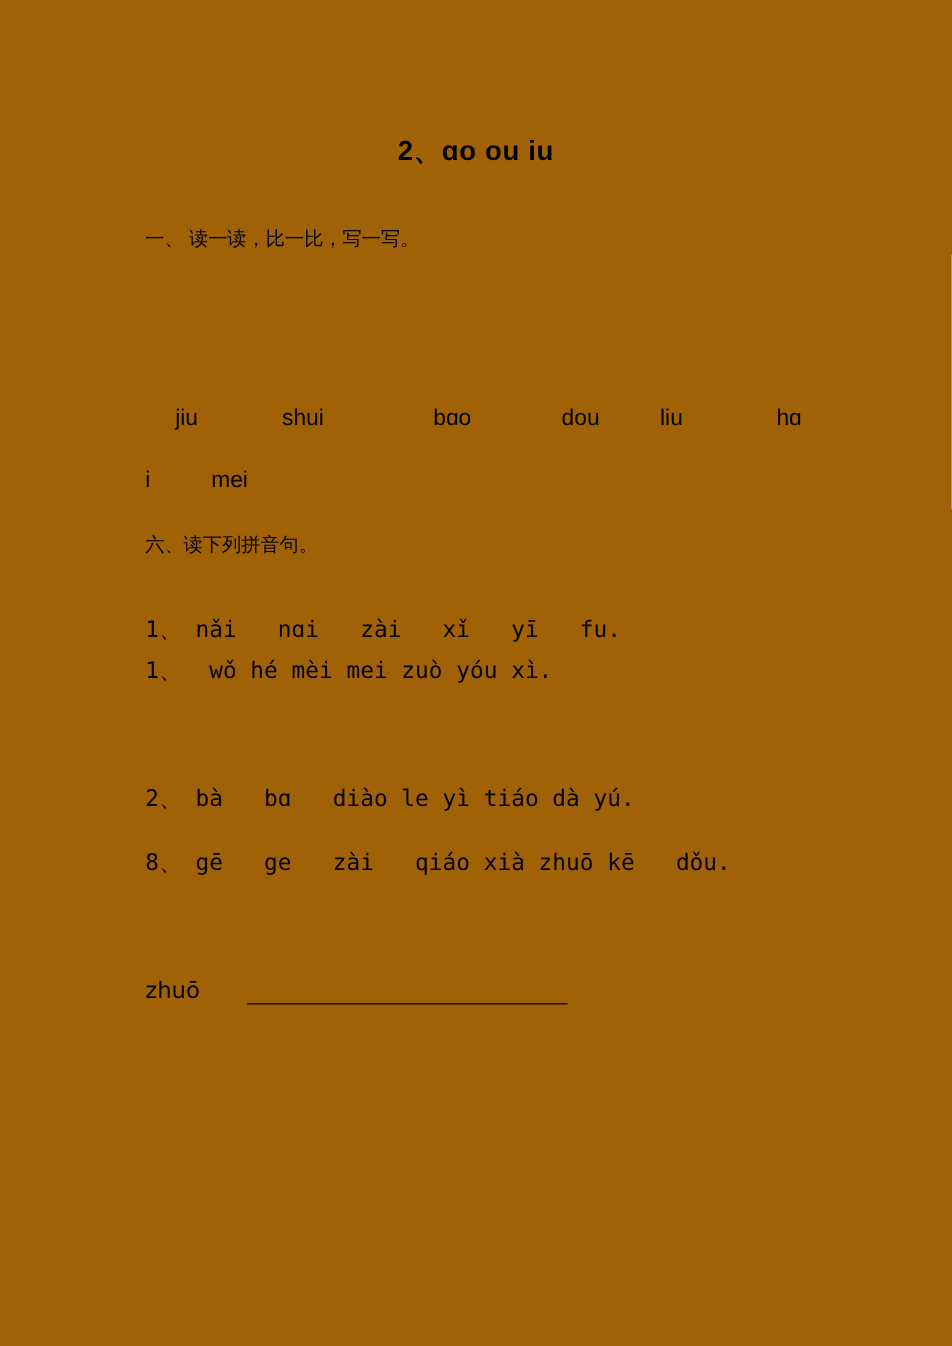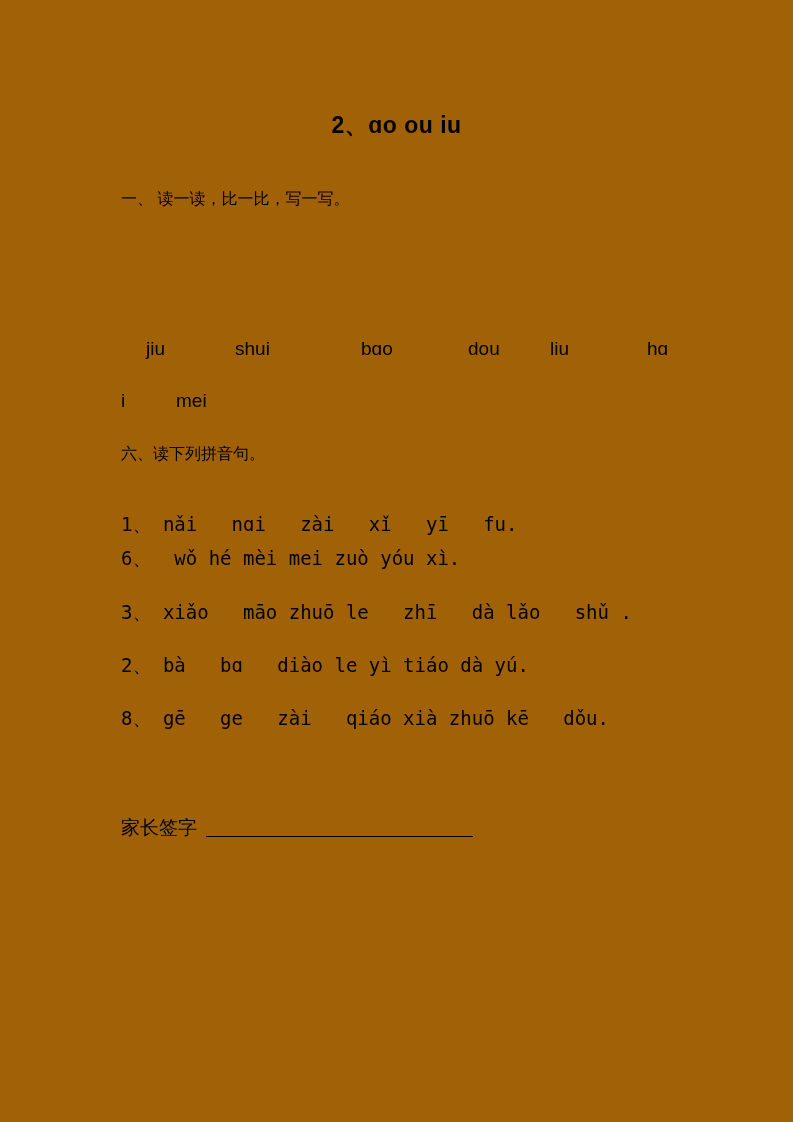--- a/index.html
+++ b/index.html
@@ -94,21 +94,20 @@
   </div>
 
   <div class="pinyin-row" style="top:390px;">
     <span style="left:0px;">i</span>
     <span style="left:55px;">mei</span>
   </div>
 
   <div class="heading" style="top:444px;">六、读下列拼音句。</div>
 
   <div class="sentence" style="top:512px;">1、 nǎi   nɑi   zài   xǐ   yī   fu.</div>
-  <div class="sentence" style="top:546px;">6、  wǒ hé mèi mei zuò yóu xì.</div>
-  <div class="sentence" style="top:600px;">3、 xiǎo   māo zhuō le   zhī   dà lǎo   shǔ .</div>
+  <div class="sentence" style="top:546px;">1、  wǒ hé mèi mei zuò yóu xì.</div>
   <div class="sentence" style="top:653px;">2、 bà   bɑ   diào le yì tiáo dà yú.</div>
   <div class="sentence" style="top:706px;">8、 gē   ge   zài   qiáo xià zhuō kē   dǒu.</div>
 
-  <div class="signature">家长签字</div>
+  <div class="signature">zhuō</div>
   <div class="sig-line"></div>
 
 </div>
 
 </body></html>

